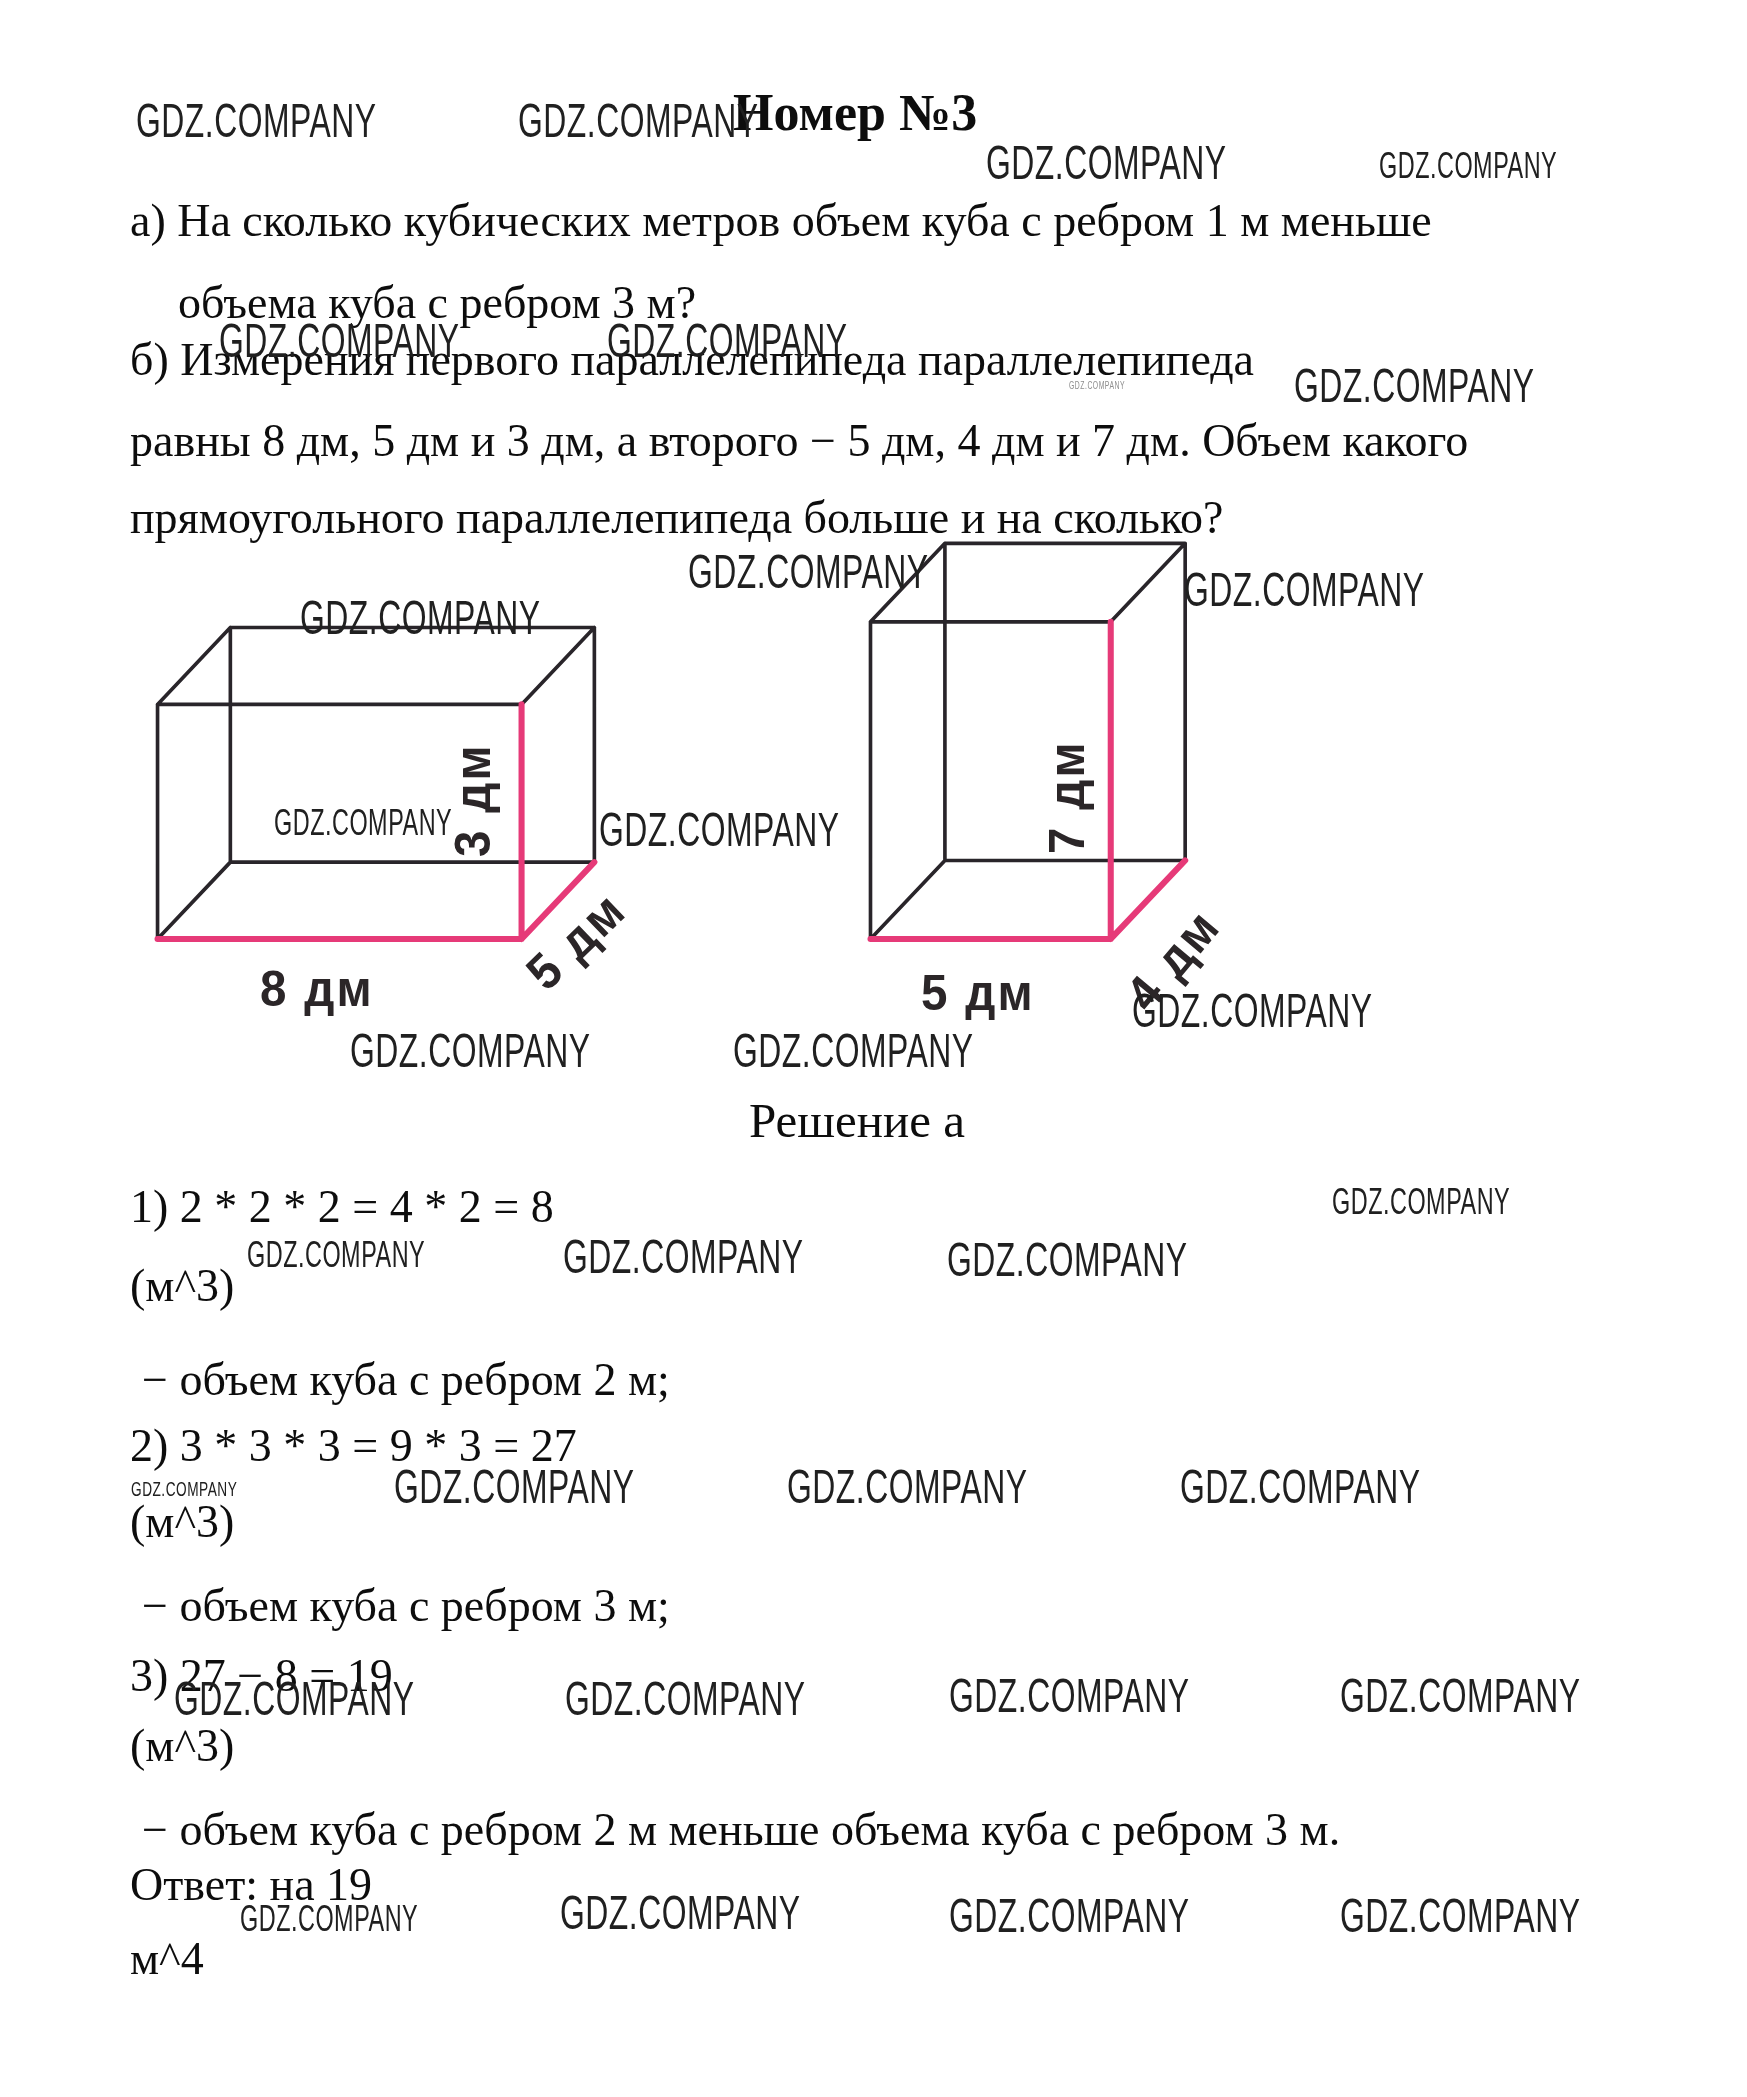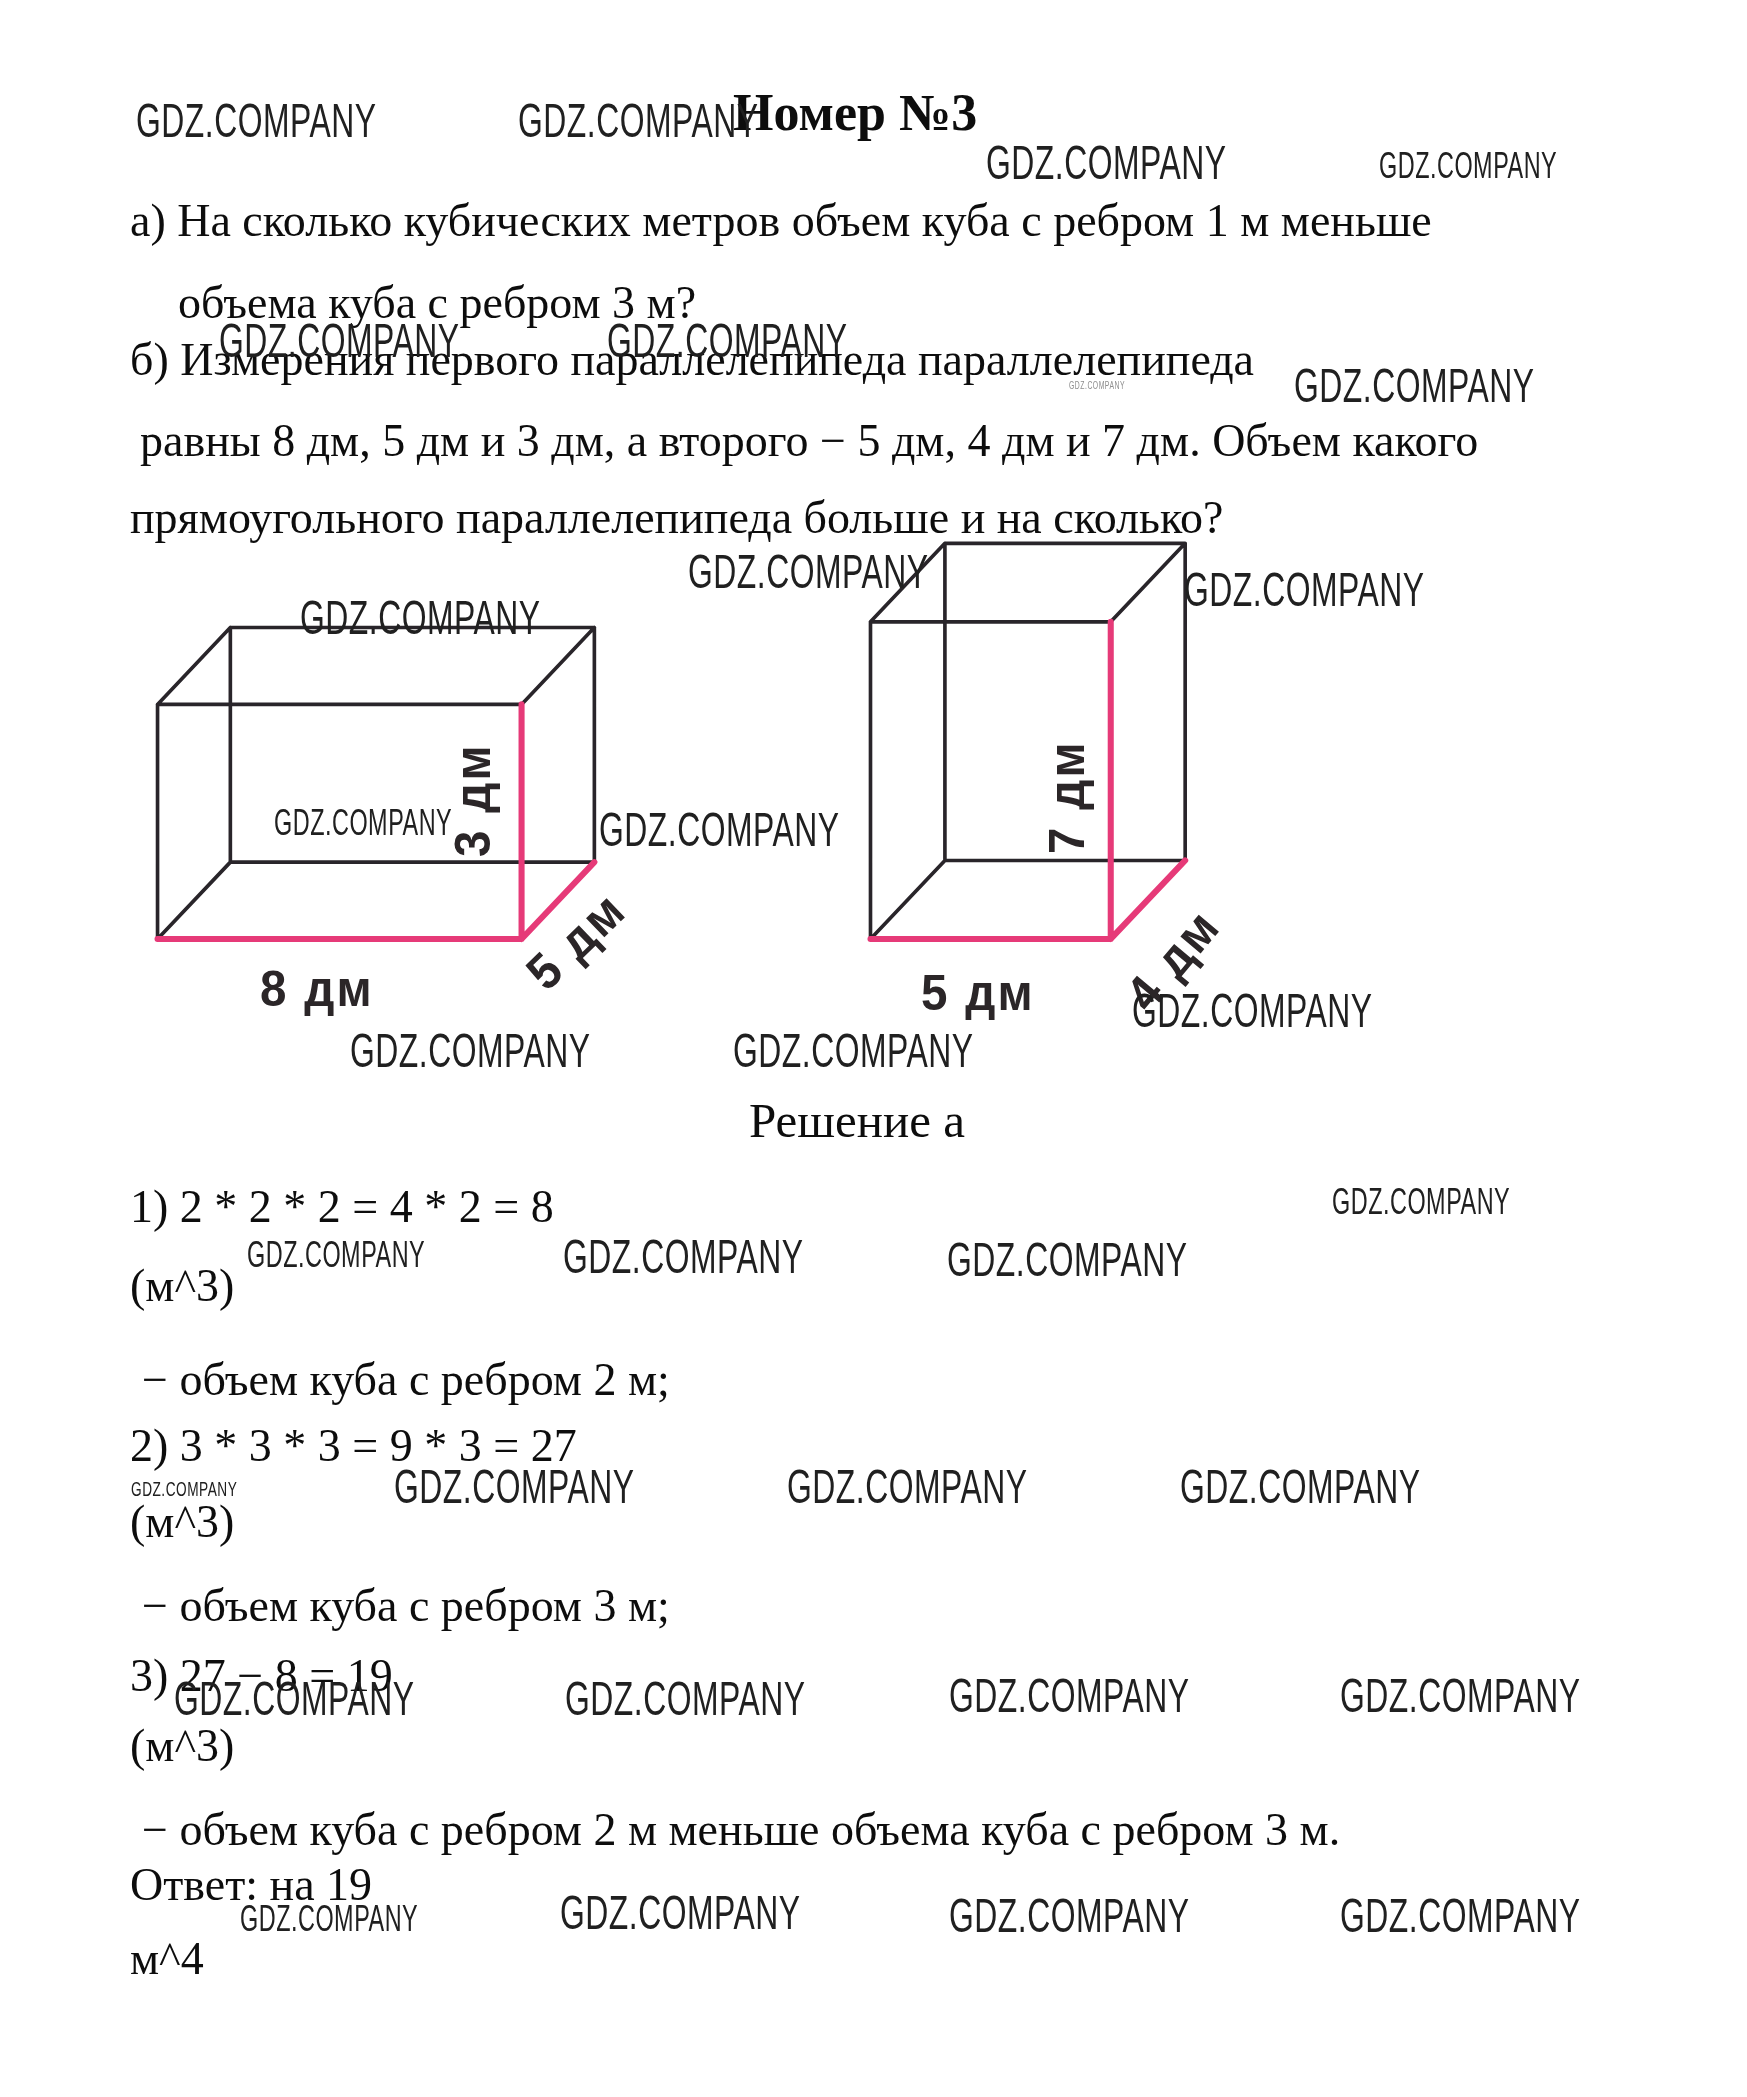--- a/index.html
+++ b/index.html
@@ -67,21 +67,21 @@
 <body>
 
 <div class="page">
 
   <div class="tline title" style="left:733px;top:87px;">Номер №3</div>
 
   <div class="tline" style="left:130px;top:198px;">а) На сколько кубических метров объем куба с ребром 1 м меньше</div>
   <div class="tline" style="left:130px;top:280px;margin-left:48px;">объема куба с ребром 3 м?</div>
 
   <div class="tline" style="left:130px;top:337px;">б) Измерения первого параллелепипеда параллелепипеда</div>
-  <div class="tline" style="left:140px;top:418px;">равны 8 дм, 5 дм и 3 дм, а второго − 5 дм, 4 дм и 7 дм. Объем какого</div>
+  <div class="tline" style="left:130px;top:418px;">равны 8 дм, 5 дм и 3 дм, а второго − 5 дм, 4 дм и 7 дм. Объем какого</div>
   <div class="tline" style="left:130px;top:495px;">прямоугольного параллелепипеда больше и на сколько?</div>
 
   <svg class="boxfig" style="left:113px;top:579px;" width="534" height="453" viewBox="0 0 660 560">
     <path class="edge-black" d="M145,60 H595 V350 H145 Z M55,155 H505 M55,155 V445 M55,155 L145,60 M505,155 L595,60 M55,445 L145,350"></path>
     <path class="edge-pink" d="M505,155 V445 M55,445 H505 M505,445 L595,350"></path>
   </svg>
   <div class="dim" style="left:473px;top:800px;--r:-90deg;">3 дм</div>
   <div class="dim" style="left:317px;top:989px;">8 дм</div>
   <div class="dim" style="left:576px;top:941px;--r:-44deg;">5 дм</div>
 

